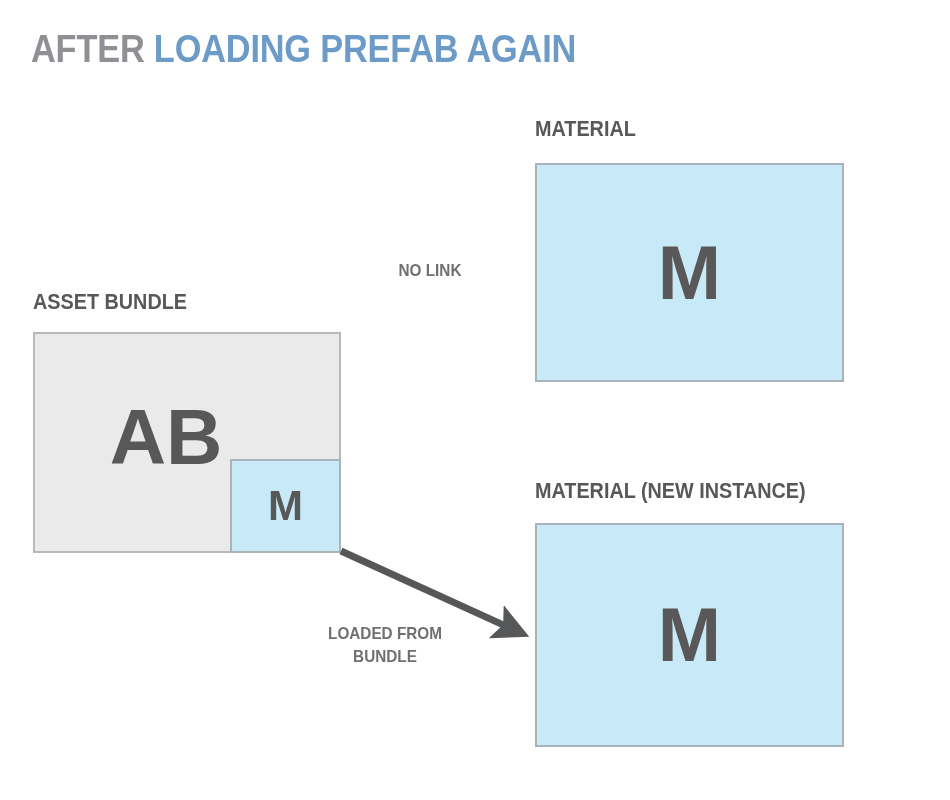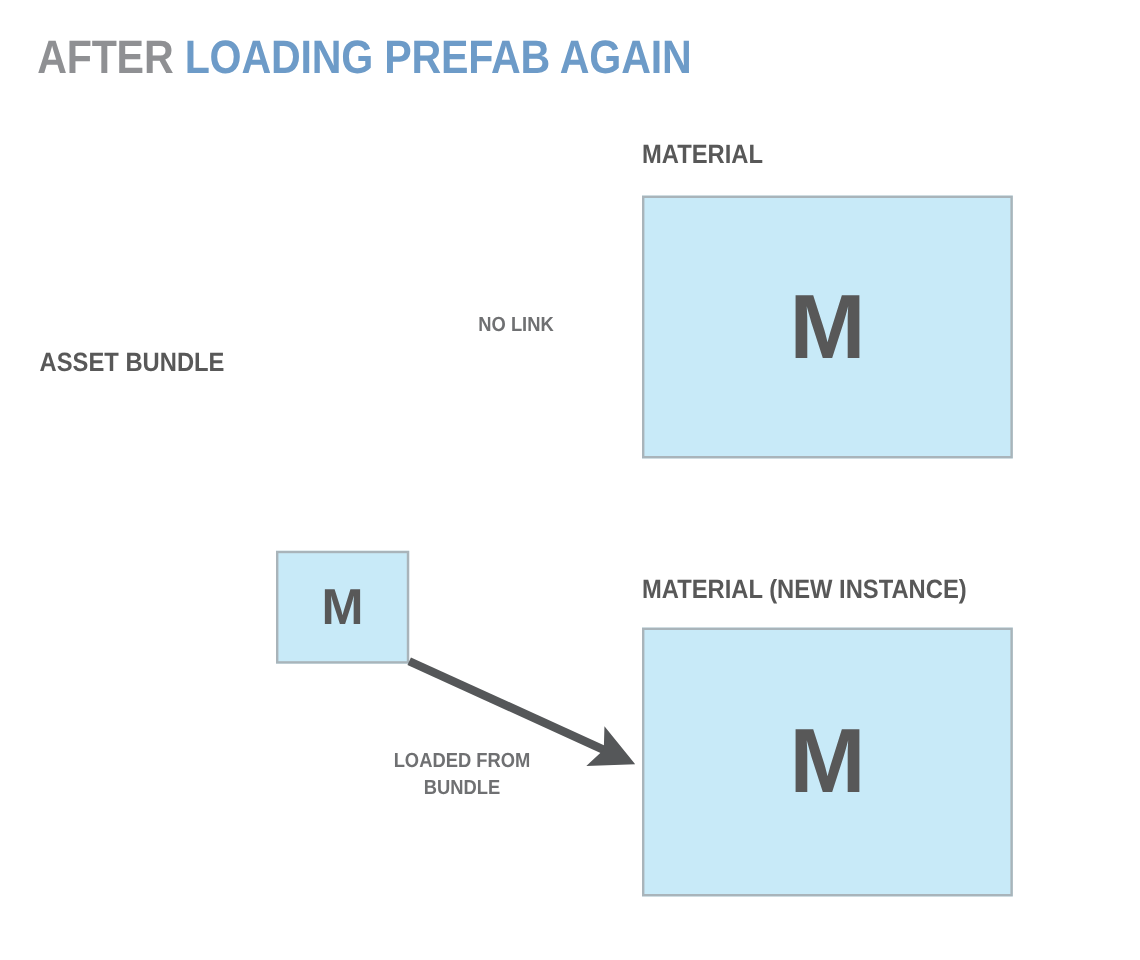--- a/index.html
+++ b/index.html
@@ -135,20 +135,23 @@
   </div>
 
   <div class="box-label" id="material-label">MATERIAL</div>
   <div class="box box-blue" id="material-box">
     <div class="box-letter">M</div>
   </div>
 
   <div class="edge-label" id="no-link-label">NO LINK</div>
 
   <div class="box-label" id="asset-bundle-label">ASSET BUNDLE</div>
+  <div class="box box-gray" id="asset-bundle-box">
+    <div class="box-letter">AB</div>
+  </div>
 
   <div class="box box-blue" id="bundled-material-box">
     <div class="box-letter">M</div>
   </div>
 
   <svg class="arrow-layer" viewBox="0 0 950 800">
     <defs>
       <marker id="arrowhead" markerWidth="5.2" markerHeight="5.2" refX="3.9" refY="2.6" orient="auto" markerUnits="strokeWidth">
         <path d="M0,0 L5.2,2.6 L0,5.2 L1.1,2.6 Z" fill="#555759"></path>
       </marker>

